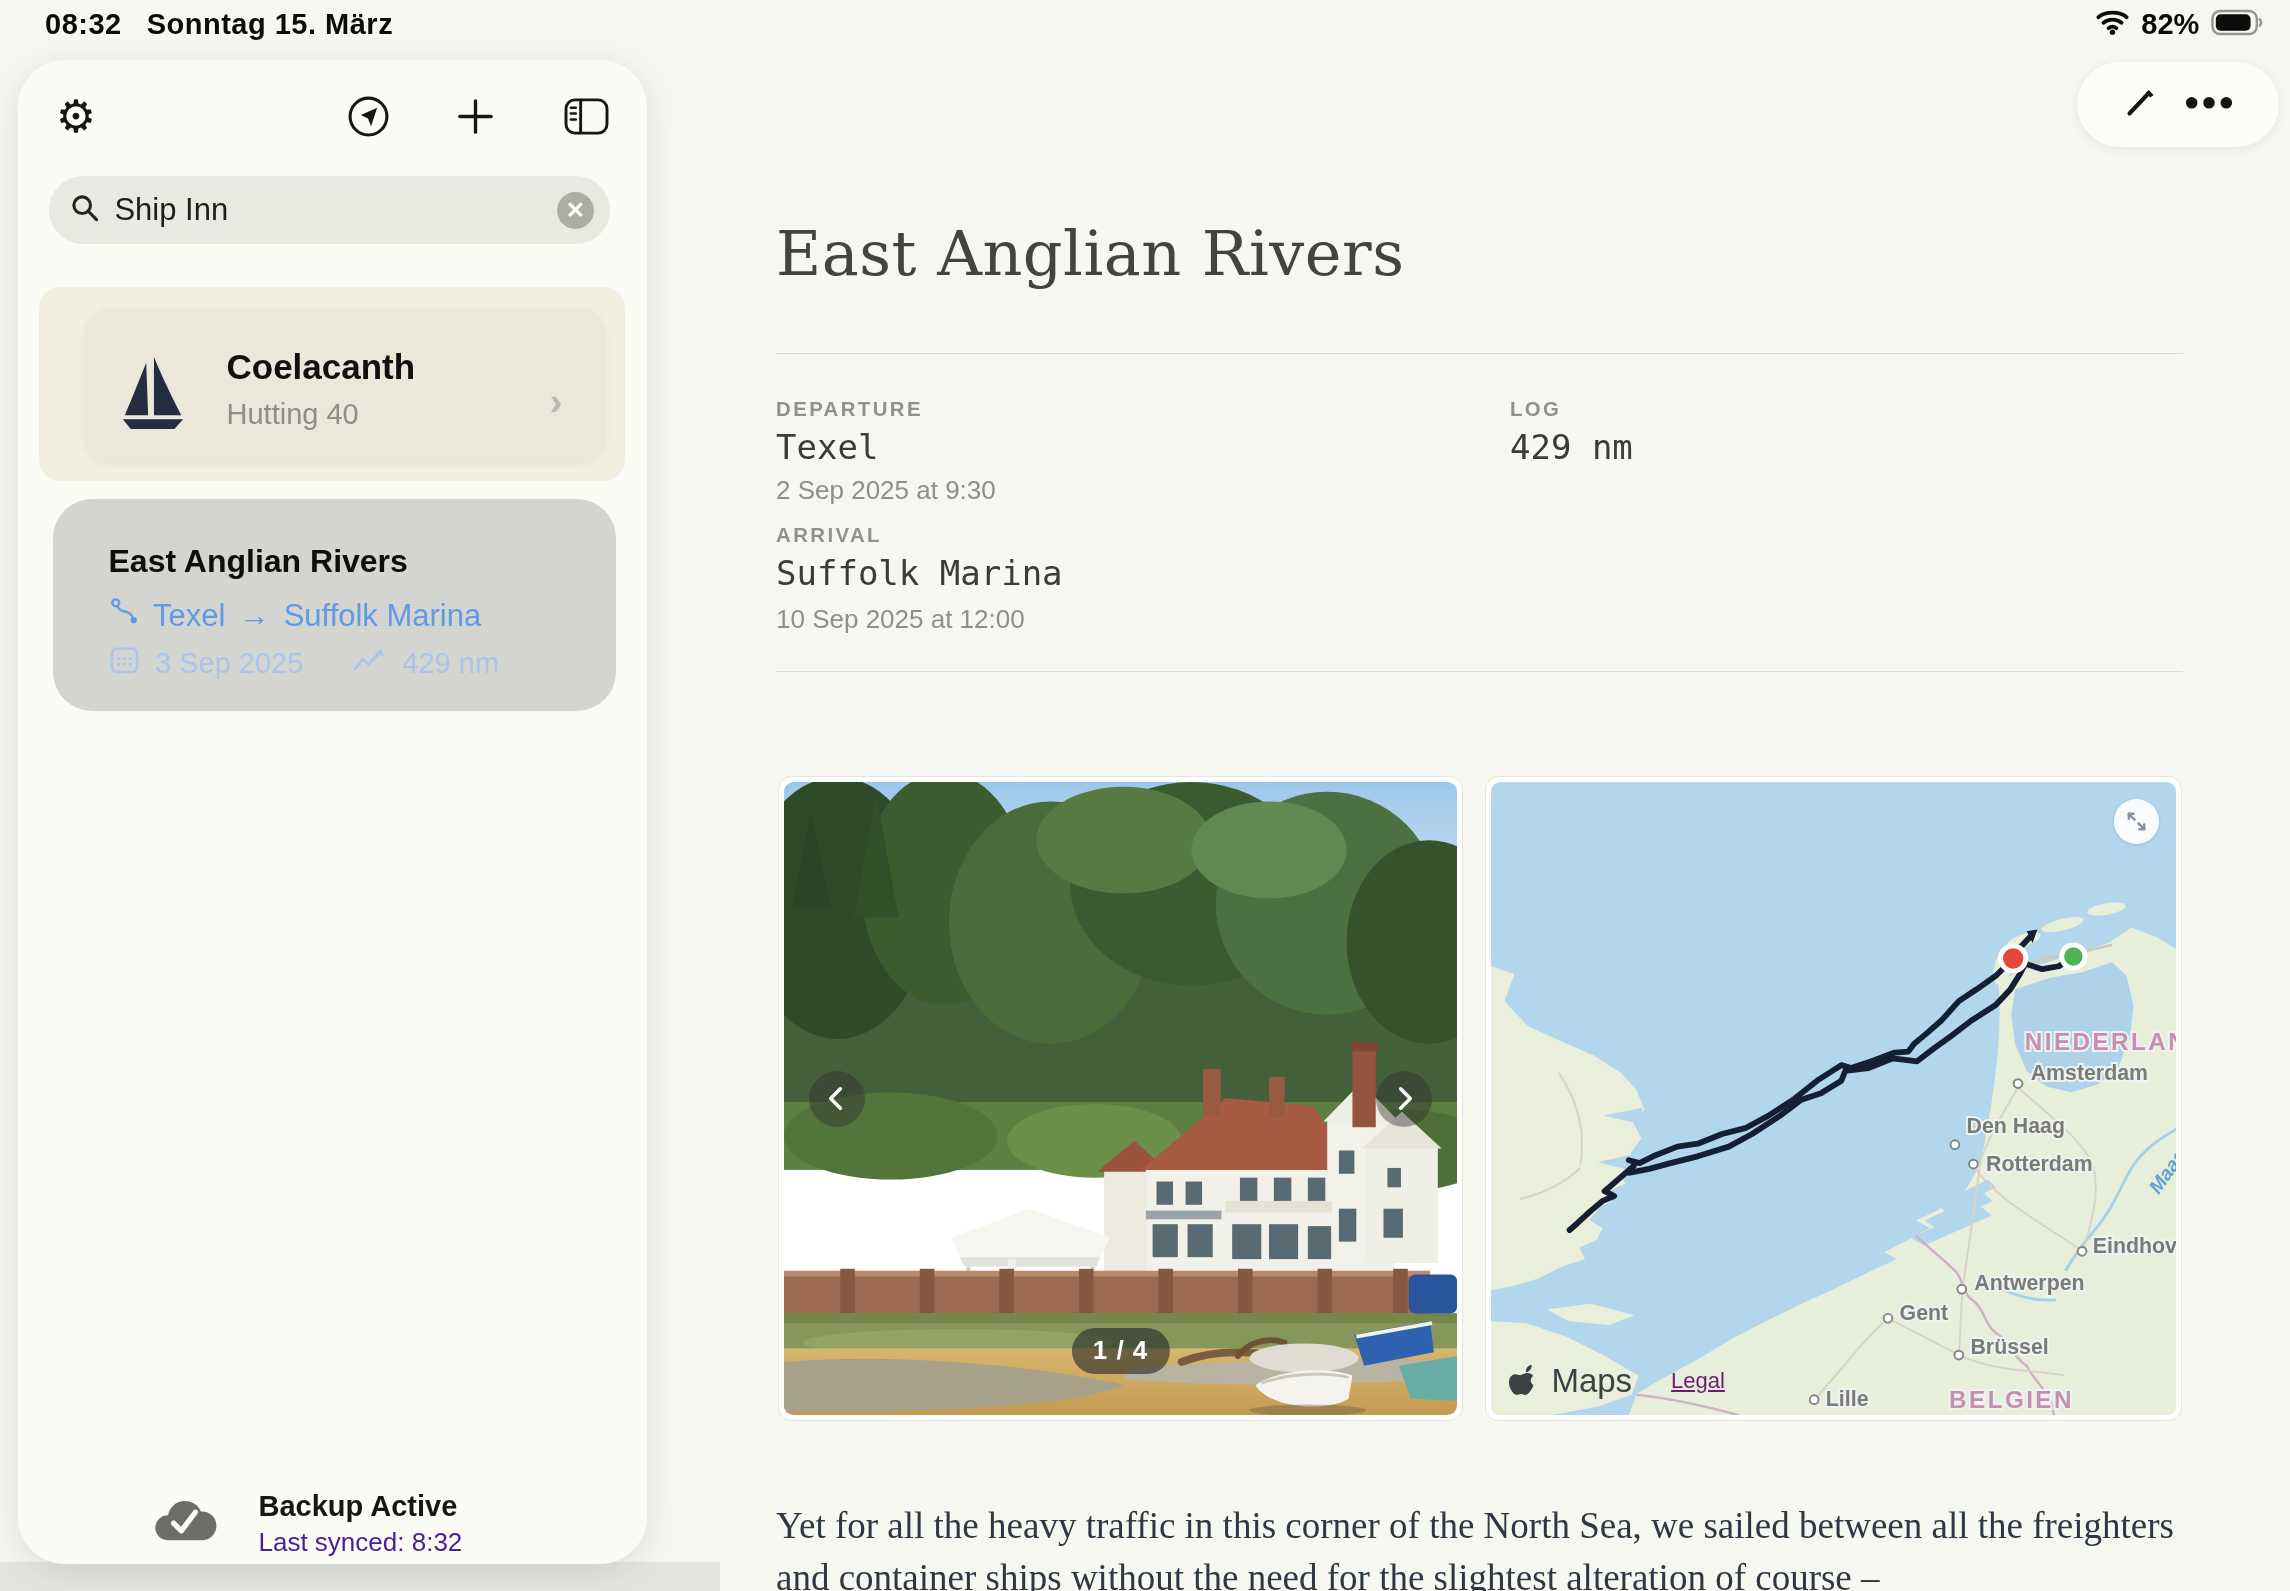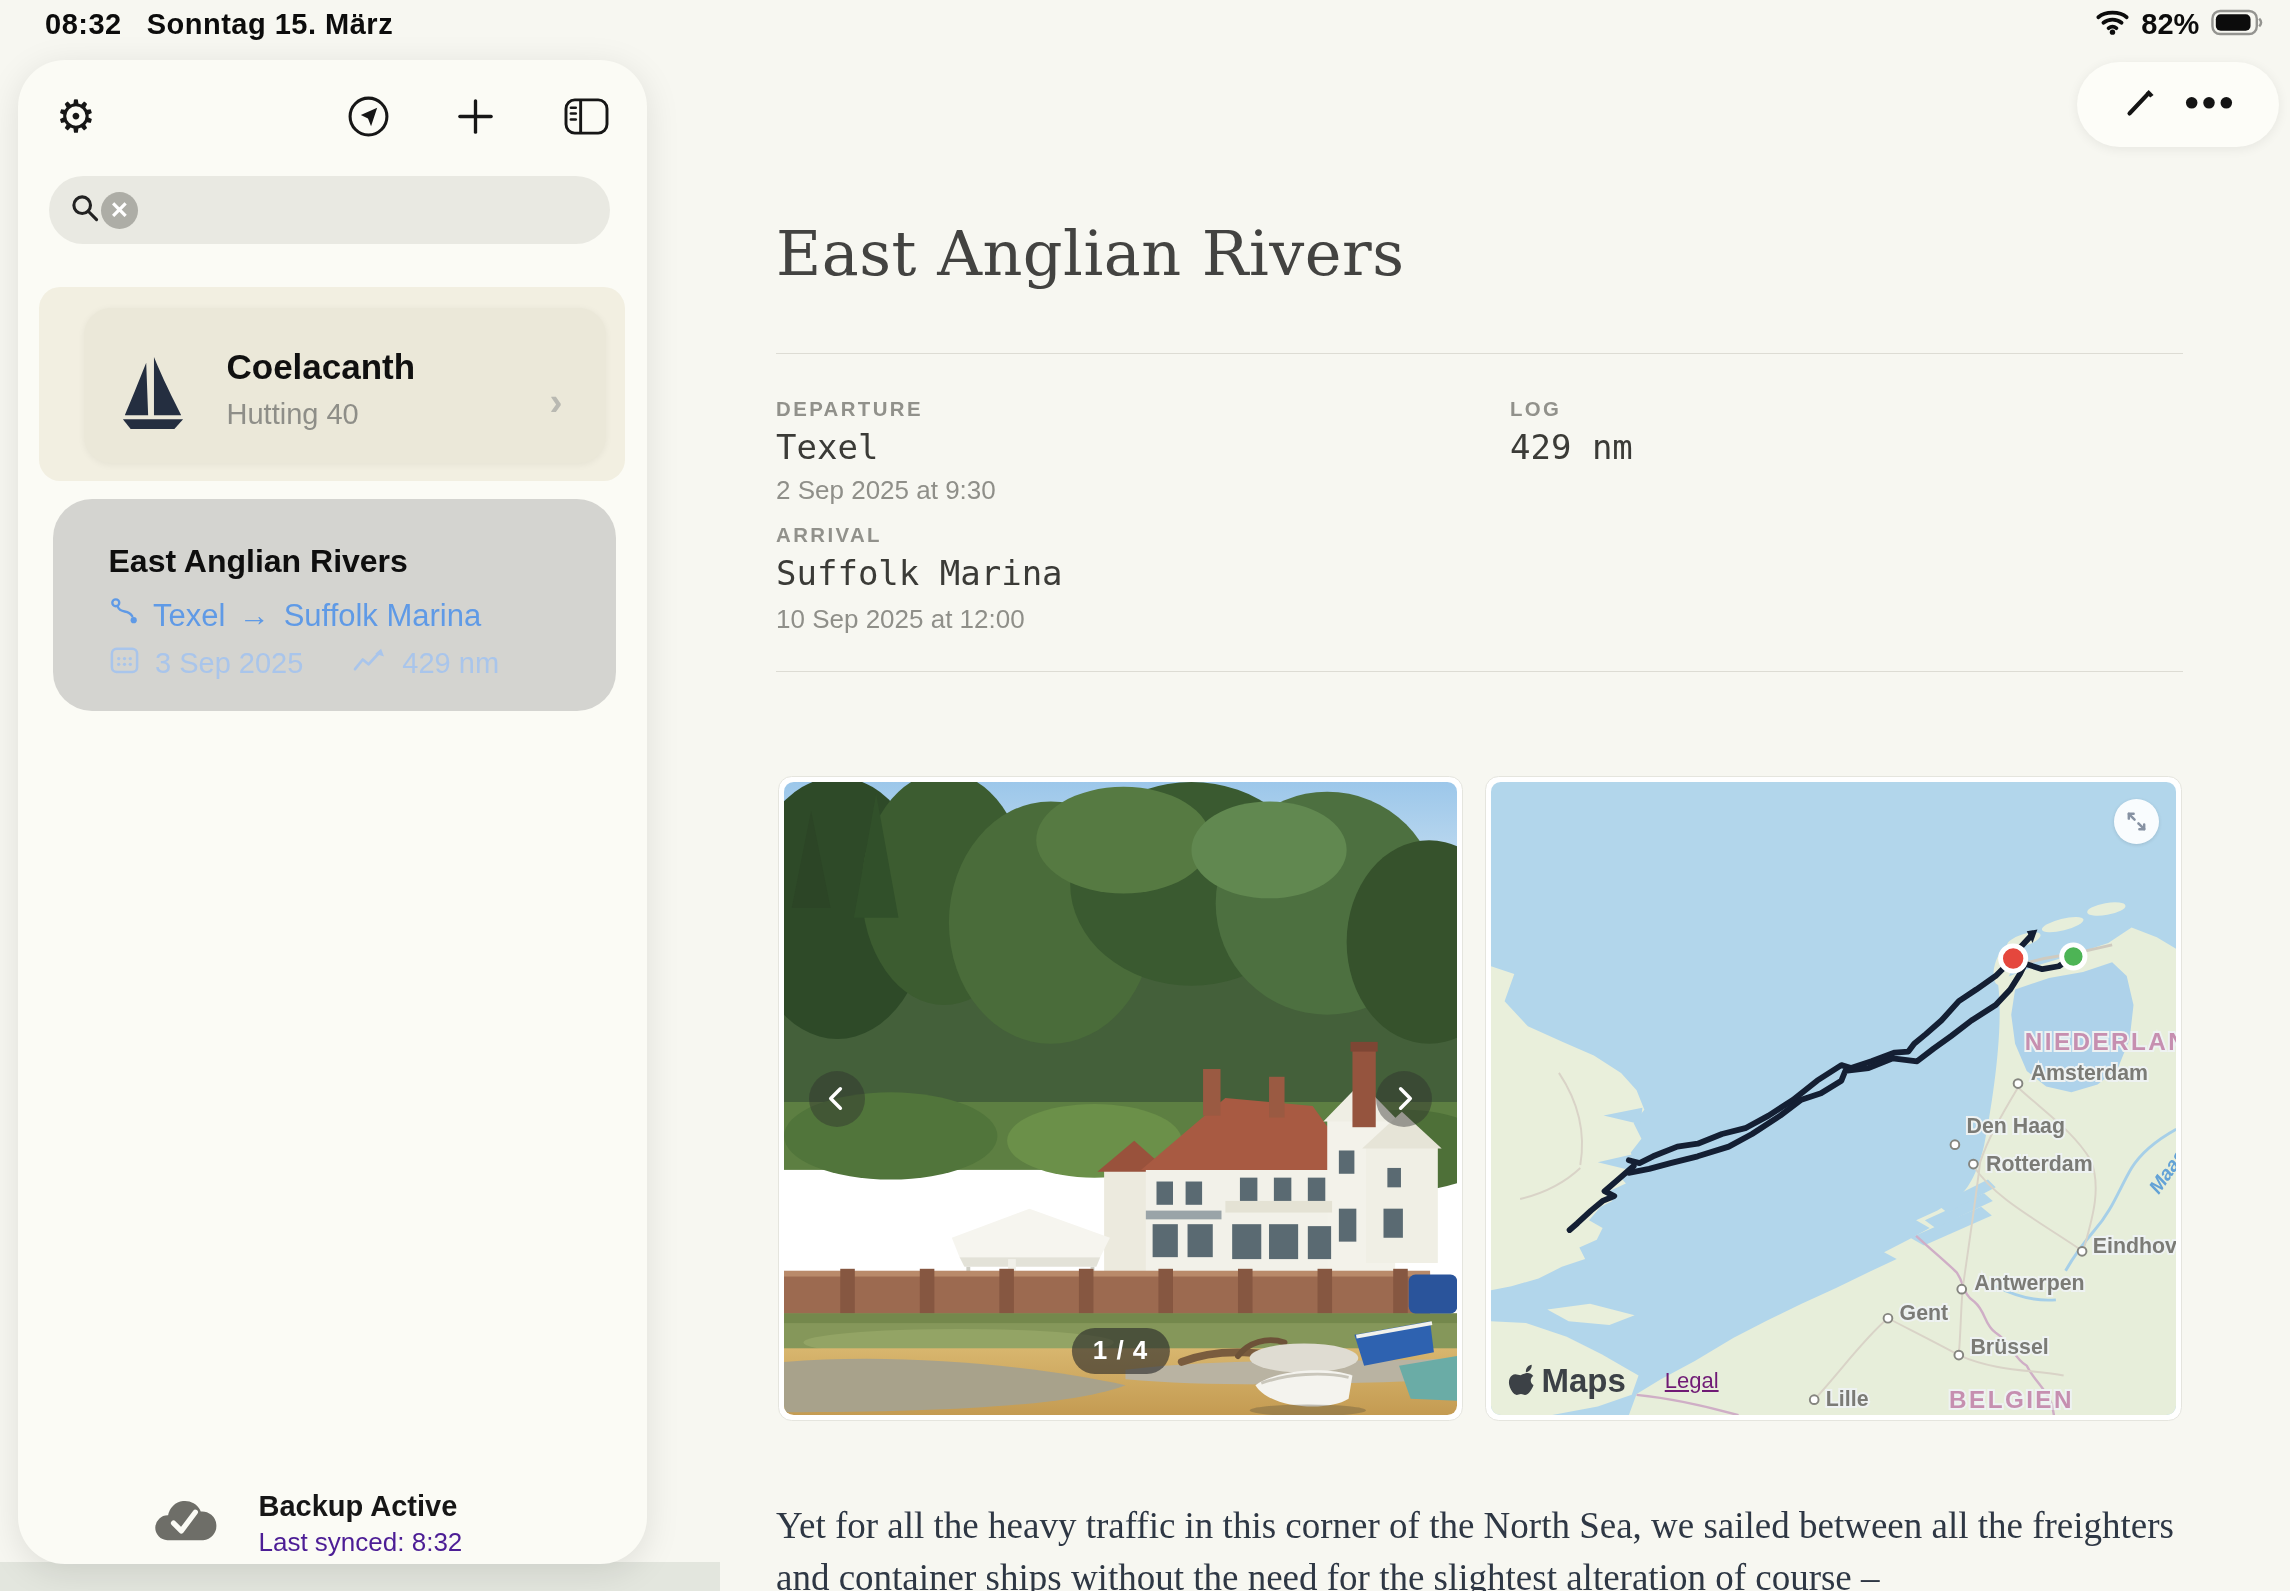--- a/index.html
+++ b/index.html
@@ -68,21 +68,21 @@
 
   .car-btn { position:absolute; top:50%; transform:translateY(-50%); width:56px; height:56px; border-radius:50%;
              background:rgba(45,45,45,.42); display:flex; align-items:center; justify-content:center; }
   #car-prev { left:25px; } #car-next { right:25px; }
   #car-counter { position:absolute; left:50%; bottom:41px; transform:translateX(-50%); background:rgba(40,40,40,.62);
                  color:#fff; font-size:26px; font-weight:700; padding:7.8px 21.3px; border-radius:23px; letter-spacing:1px; }
 
   #map-expand { position:absolute; right:17.5px; top:17.5px; width:45px; height:45px; border-radius:50%; background:rgba(255,255,255,.92);
                 display:flex; align-items:center; justify-content:center; box-shadow:0 1px 3.9px rgba(0,0,0,.12); }
   #map-attrib { position:absolute; left:17.5px; bottom:15.5px; display:flex; align-items:center; gap:39px; }
-  #maps-wordmark { display:flex; align-items:center; gap:4px; font-size:33px; font-weight:700; color:#3c4146; }
+  #maps-wordmark { display:flex; align-items:center; gap:14px; font-size:33px; font-weight:400; color:#3c4146; }
   #legal-link { font-size:22px; color:#701a75; text-decoration:underline; }
 
   #map-svg text { font-family:"Liberation Sans", sans-serif; paint-order:stroke; stroke:#eef2f2; stroke-width:4px; }
   .city-label { font-size:22px; font-weight:700; fill:#7b7b76; }
   .region-label { font-size:25px; font-weight:700; fill:#c68fb0; letter-spacing:2.5px; }
   .water-label { font-size:20px; font-style:italic; font-weight:700; fill:#63a2d6; stroke:none !important; }
 
   #body-text { left:776px; top:1500px; width:1417px; font-family:"Liberation Serif", serif; font-size:37px;
                line-height:52px; color:#2e3744; }
 </style>
@@ -143,20 +143,21 @@
       </svg>
   </div>
 
   <div class="abs" id="search-field">
     <span style="margin-left:21.3px;">
       <svg width="31" height="31" viewBox="0 0 28 28">
           <circle cx="11" cy="11" r="7.5" fill="none" stroke="#222" stroke-width="2.8"></circle>
         <line x1="16.5" y1="16.5" x2="24" y2="24" stroke="#222" stroke-width="2.8" stroke-linecap="round"></line>
         </svg>
     </span>
+    <span id="search-text">Ship Inn</span>
     <span id="search-clear">✕</span>
   </div>
 
   <div class="abs" id="boat-band"></div>
   <div class="abs" id="boat-card"></div>
   <div class="abs" id="boat-icon">
     <svg width="68" height="78" viewBox="0 0 70 80">
       <path d="M28,10 C20,30 12,50 6,64 L30,64 Z" fill="#242e40"></path>
       <path d="M36,4 C44,24 56,48 64,64 L36,64 Z" fill="#242e40"></path>
       <path d="M4,68 L66,68 L57,78 L12,78 Z" fill="#242e40"></path>

